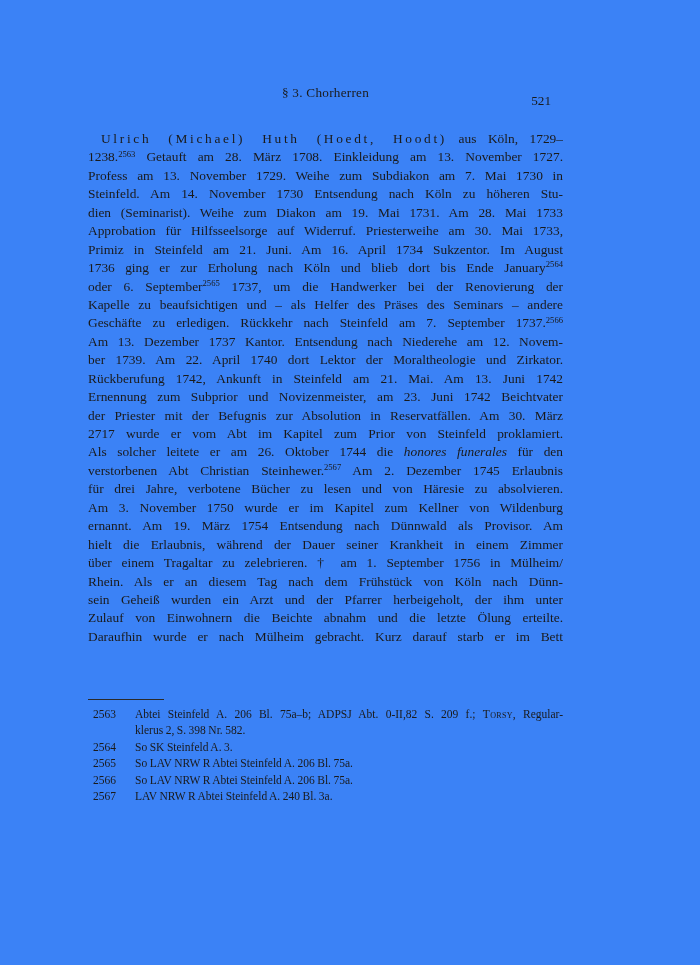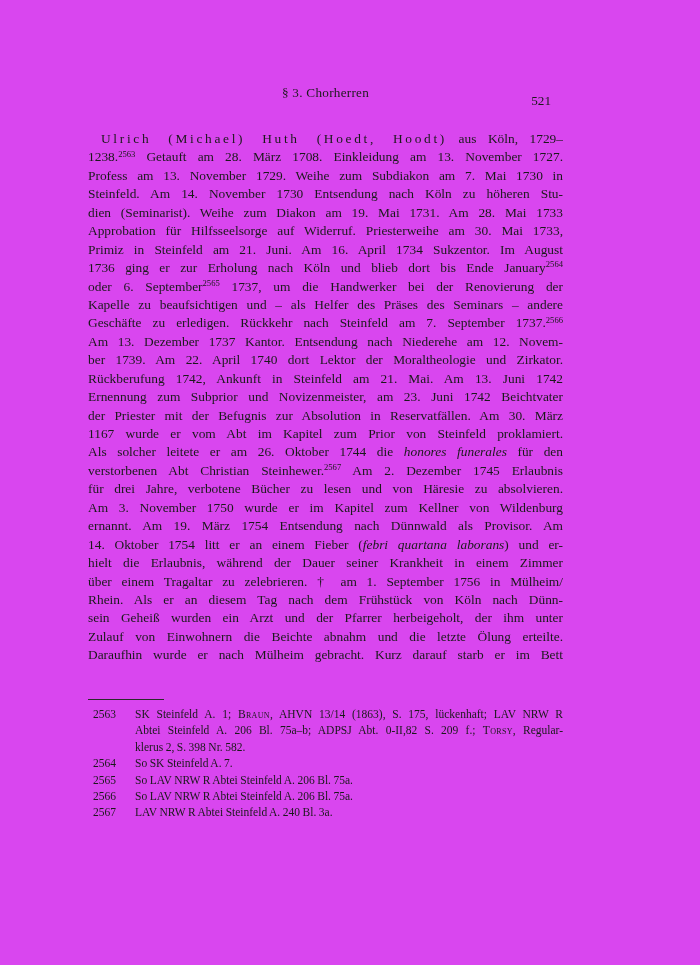--- a/index.html
+++ b/index.html
@@ -4,21 +4,21 @@
 <style>
   html, body {
     margin: 0;
     padding: 0;
     background: #ffffff;
   }
   .page {
     position: relative;
     width: 700px;
     height: 965px;
-    background: #d946ef;
+    background: #3b82f6;
     font-family: "Liberation Serif", "DejaVu Serif", serif;
     color: #1a1a1a;
     overflow: hidden;
   }
   .running-header {
     position: absolute;
     left: 88px;
     top: 84px;
     width: 475px;
     height: 18px;
@@ -128,50 +128,48 @@
       <div class="line"><span class="seg-n">Primiz in Steinfeld am 21. Juni. Am 16. April 1734 Sukzentor. Im August</span></div>
       <div class="line"><span class="seg-n">1736 ging er zur Erholung nach Köln und blieb dort bis Ende January</span><span class="seg-sup">2564</span></div>
       <div class="line"><span class="seg-n">oder 6. September</span><span class="seg-sup">2565</span><span class="seg-n"> 1737, um die Handwerker bei der Renovierung der</span></div>
       <div class="line"><span class="seg-n">Kapelle zu beaufsichtigen und – als Helfer des Präses des Seminars – andere</span></div>
       <div class="line"><span class="seg-n">Geschäfte zu erledigen. Rückkehr nach Steinfeld am 7. September 1737.</span><span class="seg-sup">2566</span></div>
       <div class="line"><span class="seg-n">Am 13. Dezember 1737 Kantor. Entsendung nach Niederehe am 12. Novem-</span></div>
       <div class="line"><span class="seg-n">ber 1739. Am 22. April 1740 dort Lektor der Moraltheologie und Zirkator.</span></div>
       <div class="line"><span class="seg-n">Rückberufung 1742, Ankunft in Steinfeld am 21. Mai. Am 13. Juni 1742</span></div>
       <div class="line"><span class="seg-n">Ernennung zum Subprior und Novizenmeister, am 23. Juni 1742 Beichtvater</span></div>
       <div class="line"><span class="seg-n">der Priester mit der Befugnis zur Absolution in Reservatfällen. Am 30. März</span></div>
-      <div class="line"><span class="seg-n">1167 wurde er vom Abt im Kapitel zum Prior von Steinfeld proklamiert.</span></div>
+      <div class="line"><span class="seg-n">2717 wurde er vom Abt im Kapitel zum Prior von Steinfeld proklamiert.</span></div>
       <div class="line"><span class="seg-n">Als solcher leitete er am 26. Oktober 1744 die </span><span class="seg-i">honores funerales</span><span class="seg-n"> für den</span></div>
       <div class="line"><span class="seg-n">verstorbenen Abt Christian Steinhewer.</span><span class="seg-sup">2567</span><span class="seg-n"> Am 2. Dezember 1745 Erlaubnis</span></div>
       <div class="line"><span class="seg-n">für drei Jahre, verbotene Bücher zu lesen und von Häresie zu absolvieren.</span></div>
       <div class="line"><span class="seg-n">Am 3. November 1750 wurde er im Kapitel zum Kellner von Wildenburg</span></div>
       <div class="line"><span class="seg-n">ernannt. Am 19. März 1754 Entsendung nach Dünnwald als Provisor. Am</span></div>
-      <div class="line"><span class="seg-n">14. Oktober 1754 litt er an einem Fieber (</span><span class="seg-i">febri quartana laborans</span><span class="seg-n">) und er-</span></div>
       <div class="line"><span class="seg-n">hielt die Erlaubnis, während der Dauer seiner Krankheit in einem Zimmer</span></div>
       <div class="line"><span class="seg-n">über einem Tragaltar zu zelebrieren. † am 1. September 1756 in Mülheim/</span></div>
       <div class="line"><span class="seg-n">Rhein. Als er an diesem Tag nach dem Frühstück von Köln nach Dünn-</span></div>
       <div class="line"><span class="seg-n">sein Geheiß wurden ein Arzt und der Pfarrer herbeigeholt, der ihm unter</span></div>
       <div class="line"><span class="seg-n">Zulauf von Einwohnern die Beichte abnahm und die letzte Ölung erteilte.</span></div>
       <div class="line"><span class="seg-n">Daraufhin wurde er nach Mülheim gebracht. Kurz darauf starb er im Bett</span></div>
     </main>
 
   <div class="footnote-rule"></div>
 
   <section class="footnotes" id="footnotes">
       <div class="fn-row">
         <span class="fn-num">2563</span>
         <div class="fn-body">
-          <div class="fn-line"><span class="seg-n">SK Steinfeld A. 1; </span><span class="seg-sc">Braun</span><span class="seg-n">, AHVN 13/14 (1863), S. 175, lückenhaft; LAV NRW R</span></div>
           <div class="fn-line"><span class="seg-n">Abtei Steinfeld A. 206 Bl. 75a–b; ADPSJ Abt. 0-II,82 S. 209 f.; </span><span class="seg-sc">Torsy</span><span class="seg-n">, Regular-</span></div>
           <div class="fn-line last"><span class="seg-n">klerus 2, S. 398 Nr. 582.</span></div>
         </div>
       </div>
       <div class="fn-row">
         <span class="fn-num">2564</span>
         <div class="fn-body">
-          <div class="fn-line last"><span class="seg-n">So SK Steinfeld A. 7.</span></div>
+          <div class="fn-line last"><span class="seg-n">So SK Steinfeld A. 3.</span></div>
         </div>
       </div>
       <div class="fn-row">
         <span class="fn-num">2565</span>
         <div class="fn-body">
           <div class="fn-line last"><span class="seg-n">So LAV NRW R Abtei Steinfeld A. 206 Bl. 75a.</span></div>
         </div>
       </div>
       <div class="fn-row">
         <span class="fn-num">2566</span>

